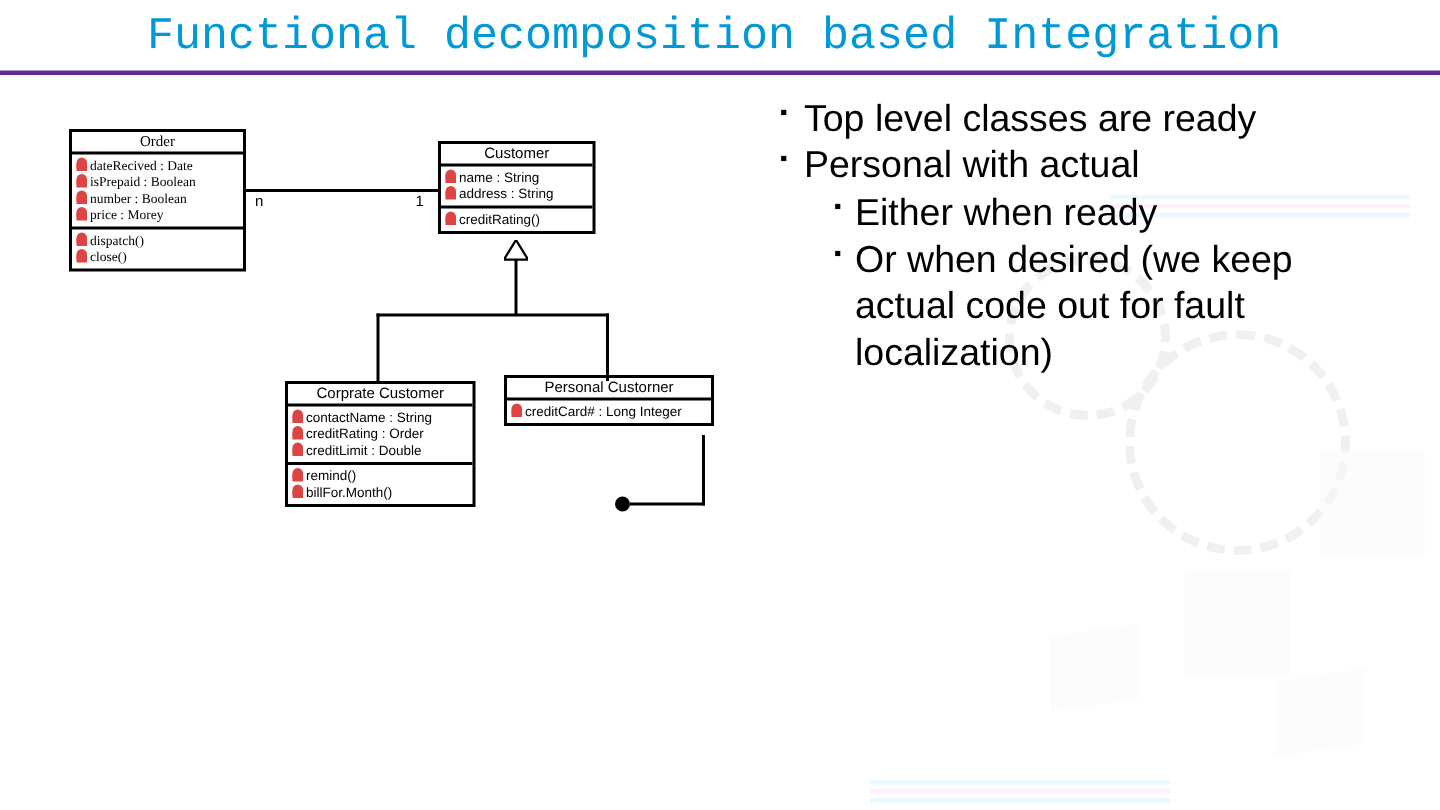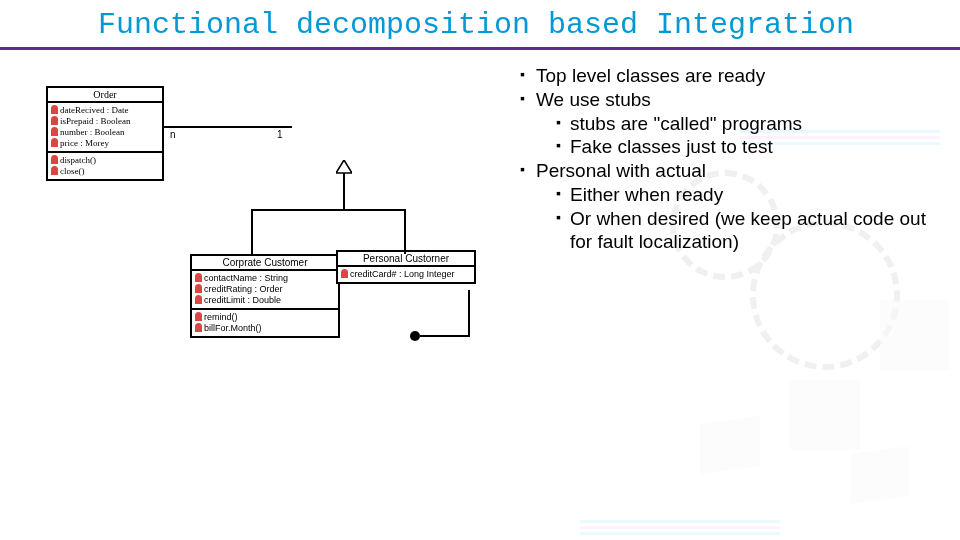--- a/index.html
+++ b/index.html
@@ -19,21 +19,21 @@
   .uml-title { text-align:center; border-bottom:2px solid #000; padding:1px 4px; font-size:10px; }
   .uml-sect { border-bottom:2px solid #000; padding:2px 3px; }
   .uml-sect:last-child { border-bottom:none; }
   .uml-row { display:flex; line-height:11px; }
   .lock { display:inline-block; width:7px; height:7px; border-radius:50% 50% 0 0; background:#d44; margin-right:2px; position:relative; }
   .lock::after { content:""; position:absolute; width:7px; height:5px; background:#d44; top:4px; left:0; }
   .line { position:absolute; background:#000; }
   .tri-outline { position:absolute; }
   .mult { position:absolute; font-size:10px; font-family:Arial,sans-serif; }
   .dot { position:absolute; width:10px; height:10px; border-radius:50%; background:#000; }
-  .bullets { list-style:none; font-size:19px; line-height:1.25; color:#000; }
+  .bullets { list-style:none; font-size:25px; line-height:1.25; color:#000; }
   .bullets li { position:relative; padding-left:18px; margin-bottom:0; }
   .bullets li::before { content:"▪"; position:absolute; left:2px; font-size:14px; top:2px; }
   .sub1 { padding-left:18px; }
   .sub1 li { padding-left:16px; }
 </style>
 </head>
 <body>
 
 <div class="bg-deco">
   <div class="stripes" style="right:20px;top:10px;">
@@ -85,22 +85,41 @@
             <span class="lock"></span>
             <span>dispatch()</span>
           </div>
         <div class="uml-row">
             <span class="lock"></span>
             <span>close()</span>
           </div>
       </div>
     </div>
 
+    <div class="uml-box" style="left:252px;top:30px;width:105px;">
+      <div class="uml-title">Customer</div>
+      <div class="uml-sect">
+        <div class="uml-row">
+            <span class="lock"></span>
+            <span>name : String</span>
+          </div>
+        <div class="uml-row">
+            <span class="lock"></span>
+            <span>address : String</span>
+          </div>
+      </div>
+      <div class="uml-sect">
+        <div class="uml-row">
+            <span class="lock"></span>
+            <span>creditRating()</span>
+          </div>
+      </div>
+    </div>
 
-    <div class="uml-box" style="left:150px;top:190px;width:150px;">
+    <div class="uml-box" style="left:150px;top:190px;width:127px;">
       <div class="uml-title">Corprate Customer</div>
       <div class="uml-sect">
         <div class="uml-row">
             <span class="lock"></span>
             <span>contactName : String</span>
           </div>
         <div class="uml-row">
             <span class="lock"></span>
             <span>creditRating : Order</span>
           </div>
@@ -145,26 +164,20 @@
 
     <div class="dot" style="left:370px;top:267px;"></div>
     <div class="line" style="left:380px;top:271px;width:50px;height:2px;"></div>
     <div class="line" style="left:428px;top:226px;width:2px;height:47px;"></div>
 
   </div>
 
   <div class="right">
     <ul class="bullets">
       <li>Top level classes are ready</li>
-      <li><span>We use stubs</span>
-        <ul class="bullets sub1">
-          <li>stubs are "called" programs</li>
-          <li>Fake classes just to test</li>
-        </ul>
-      </li>
       <li><span>Personal with actual</span>
         <ul class="bullets sub1">
           <li>Either when ready</li>
           <li>Or when desired (we keep actual code out for fault localization)</li>
         </ul>
       </li>
     </ul>
   </div>
 </div>
 

